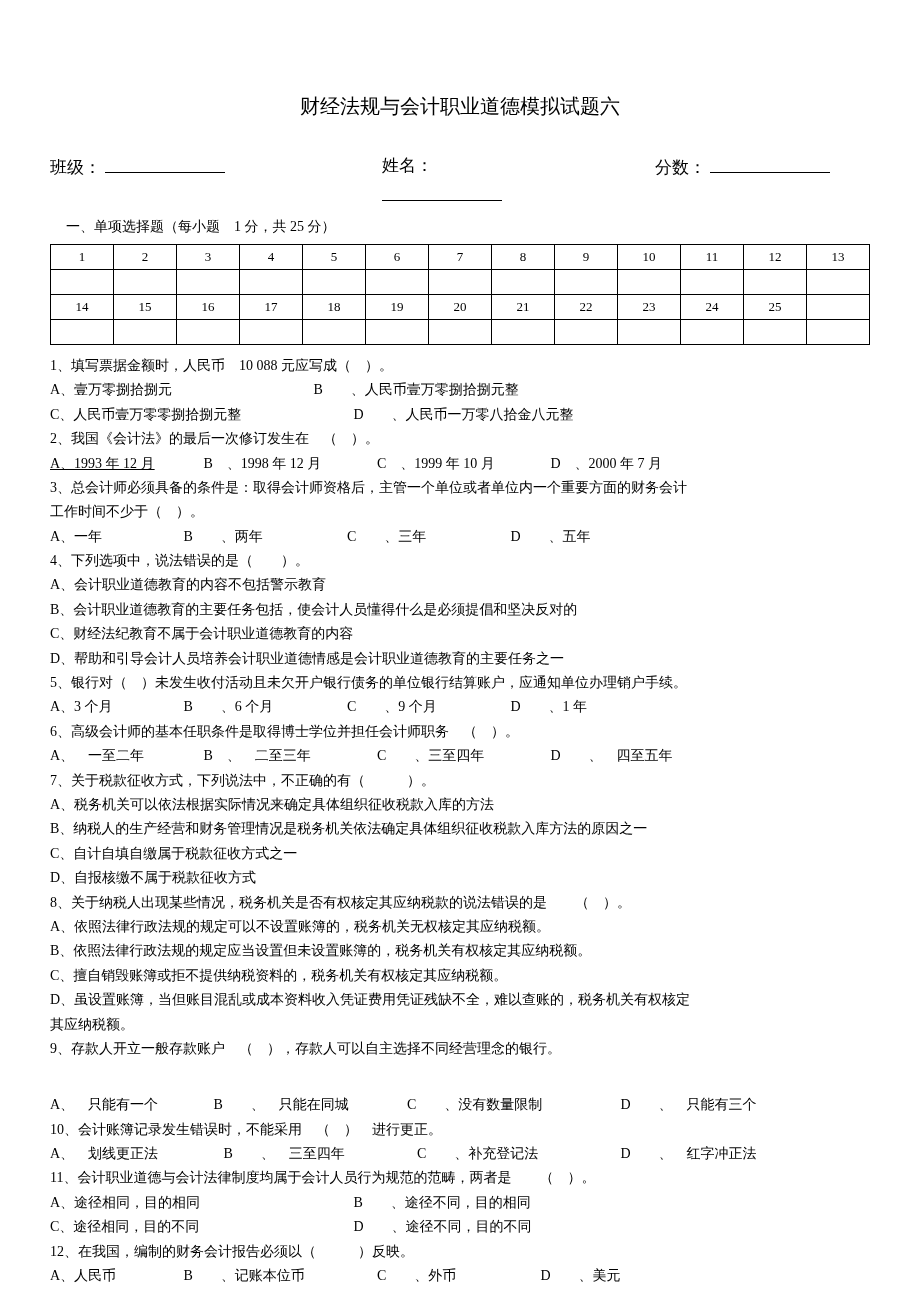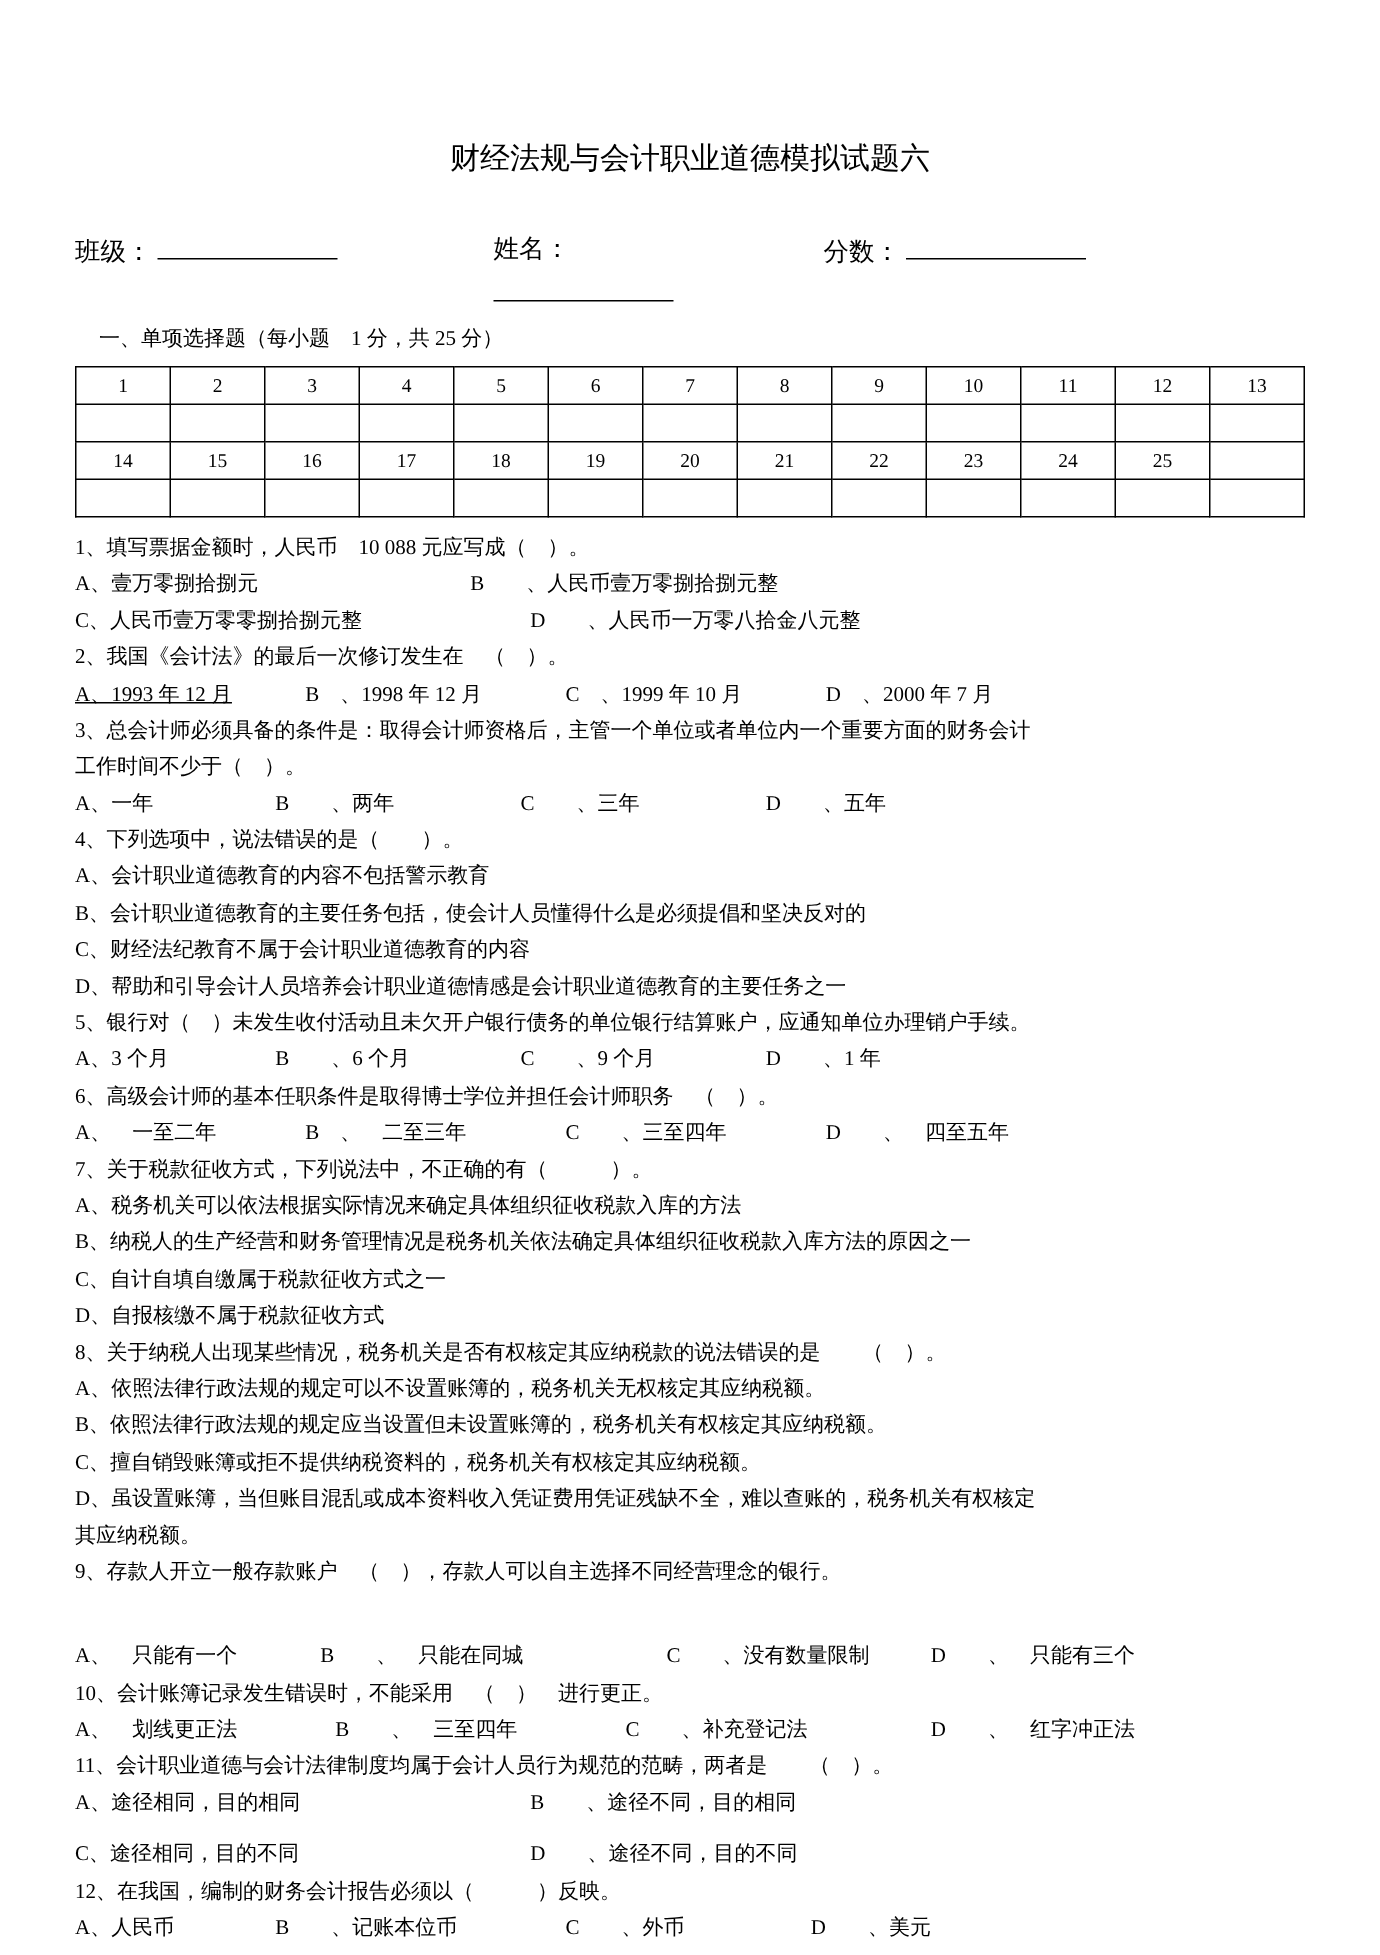--- a/index.html
+++ b/index.html
@@ -15,20 +15,21 @@
   h1 {
     text-align: center;
     font-size: 20px;
     font-weight: normal;
     margin: 40px 0 30px 0;
   }
   .header-row {
     display: flex;
     font-size: 17px;
     margin: 10px 0 15px 0;
+    justify-content: space-between;
   }
   .header-item {
     display: flex;
     align-items: baseline;
     margin-right: 40px;
   }
   .header-item .blank {
     display: inline-block;
     border-bottom: 1px solid #000;
     min-width: 120px;
@@ -211,39 +212,39 @@
 <div class="q">A、依照法律行政法规的规定可以不设置账簿的，税务机关无权核定其应纳税额。</div>
 <div class="q">B、依照法律行政法规的规定应当设置但未设置账簿的，税务机关有权核定其应纳税额。</div>
 <div class="q">C、擅自销毁账簿或拒不提供纳税资料的，税务机关有权核定其应纳税额。</div>
 <div class="q">D、虽设置账簿，当但账目混乱或成本资料收入凭证费用凭证残缺不全，难以查账的，税务机关有权核定</div>
 <div class="q">其应纳税额。</div>
 
 <div class="q">9、存款人开立一般存款账户　（　），存款人可以自主选择不同经营理念的银行。</div>
 <div class="opt-row opt-inline">
   <span style="width:160px;">A、　只能有一个</span>
   <span style="width:190px;margin-top:32px;">B　　、　只能在同城</span>
-  <span style="width:210px;text-align:center;">C　　、没有数量限制</span>
+  <span style="width:210px;">C　　、没有数量限制</span>
   <span>D　　、　只能有三个</span>
 </div>
 
 <div class="q">10、会计账簿记录发生错误时，不能采用　（　）　进行更正。</div>
 <div class="opt-row opt-inline">
   <span style="width:170px;">A、　划线更正法</span>
   <span style="width:190px;">B　　、　三至四年</span>
   <span style="width:200px;">C　　、补充登记法</span>
   <span>D　　、　红字冲正法</span>
 </div>
 
 <div class="q">11、会计职业道德与会计法律制度均属于会计人员行为规范的范畴，两者是　　（　）。</div>
 <div class="opt-row opt-inline">
   <span style="width:300px;">A、途径相同，目的相同</span>
   <span>B　　、途径不同，目的相同</span>
 </div>
 <div class="opt-row opt-inline">
-  <span style="width:300px;margin-top:10px;">C、途径相同，目的不同</span>
+  <span style="width:300px;">C、途径相同，目的不同</span>
   <span>D　　、途径不同，目的不同</span>
 </div>
 
 <div class="q">12、在我国，编制的财务会计报告必须以（　　　）反映。</div>
 <div class="opt-row opt-inline">
   <span style="width:130px;">A、人民币</span>
   <span style="width:190px;">B　　、记账本位币</span>
   <span style="width:160px;">C　　、外币</span>
   <span>D　　、美元</span>
 </div>

